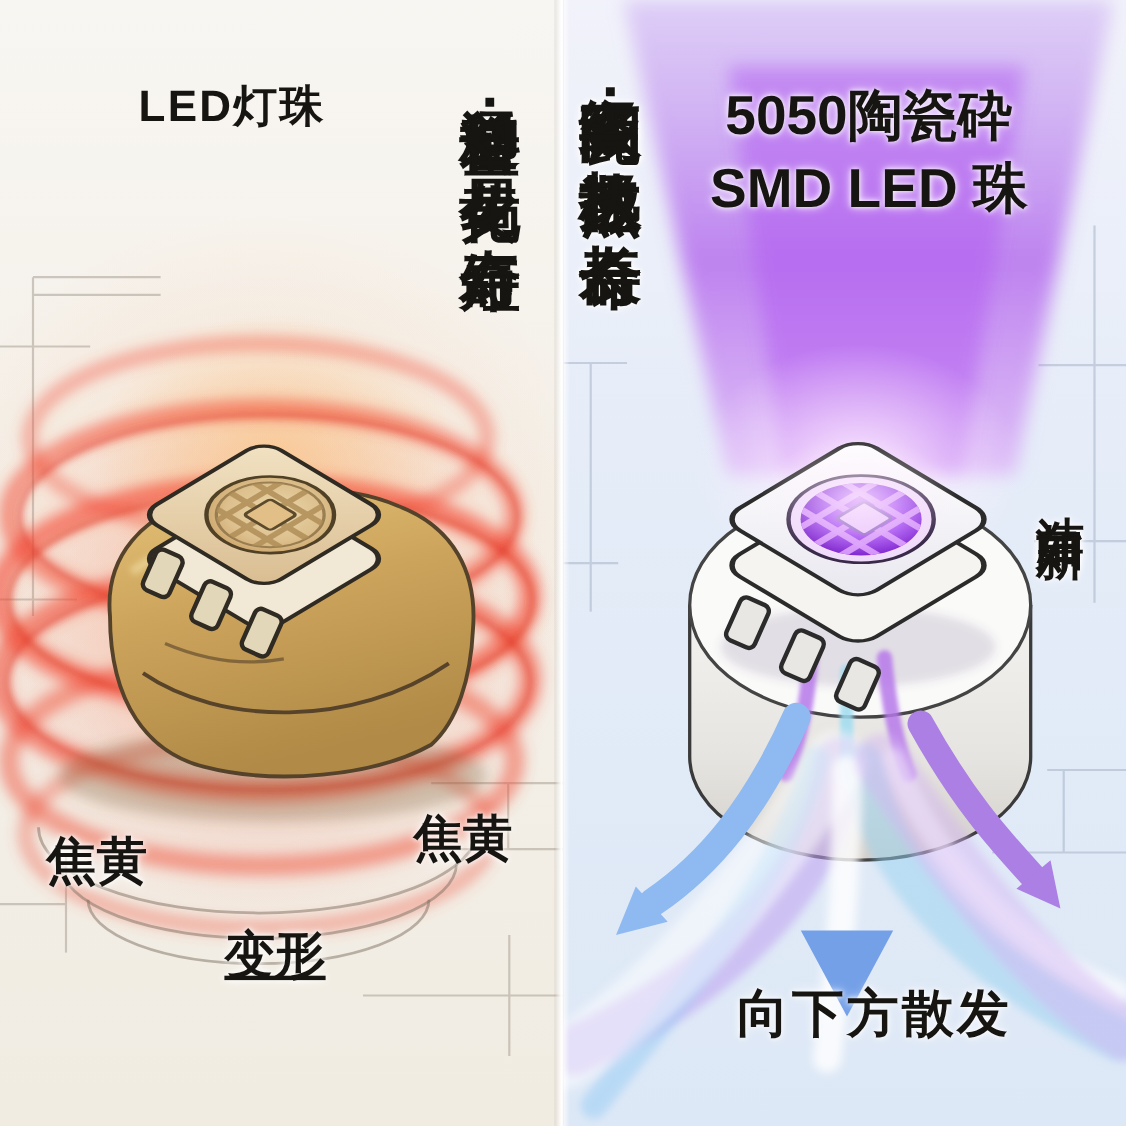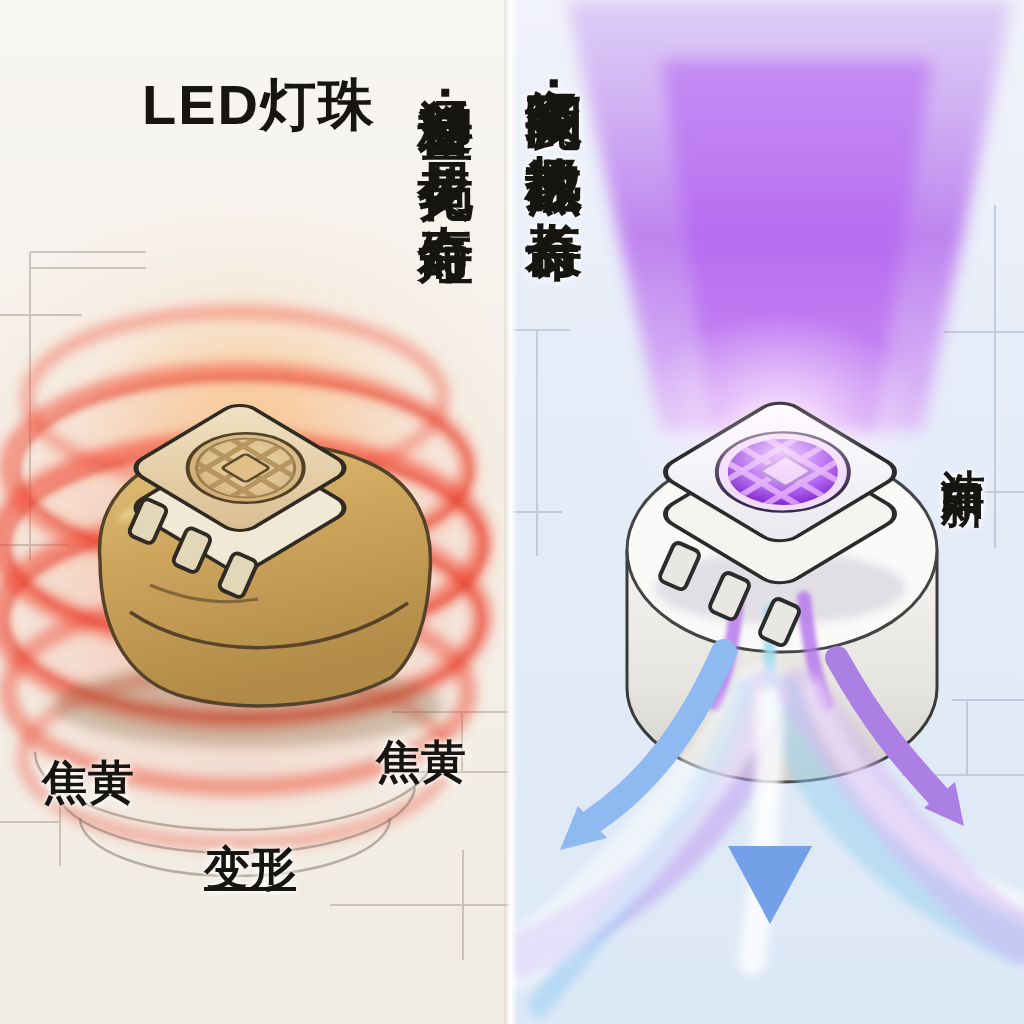--- a/index.html
+++ b/index.html
@@ -20,21 +20,21 @@
     background:linear-gradient(180deg,#f1f2fa 0%,#e4ecf8 45%,#dde8f6 100%);
   }
   .panel svg{position:absolute;left:0;top:0;}
   .divider{
     position:absolute;left:504px;top:0;width:14px;height:1024px;
     background:linear-gradient(90deg,rgba(90,80,70,.10),#ffffff 45%,rgba(255,255,255,0));
   }
   .txt{position:absolute;font-weight:900;line-height:1.05;white-space:nowrap;}
   .vtext{writing-mode:vertical-rl;text-orientation:mixed;letter-spacing:2px;}
   .glow{text-shadow:0 0 5px rgba(255,255,255,.95),0 0 10px rgba(255,255,255,.8);}
-  .title-left{left:142px;top:76px;font-size:56px;letter-spacing:2px;}
+  .title-left{left:126px;top:76px;font-size:40px;letter-spacing:2px;}
   .caption-left{left:416px;top:52px;font-size:56px;}
   .caption-right{left:524px;top:42px;font-size:57px;}
   .title-right{left:600px;top:72px;width:380px;text-align:center;font-size:50px;line-height:1.32;white-space:normal;}
   .label-clean{left:940px;top:434px;font-size:44px;letter-spacing:4px;}
   .label-down{left:670px;top:896px;font-size:47px;letter-spacing:3px;}
   .label-scorch-l{left:42px;top:758px;font-size:46px;}
   .label-scorch-r{left:376px;top:738px;font-size:45px;}
   .label-deform{left:204px;top:844px;font-size:46px;text-decoration:underline;}
 </style>
 </head>
@@ -288,20 +288,25 @@
       </g>
     </svg>
   </div>
 
   <div class="divider"></div>
 
   <div class="txt title-left">LED灯珠</div>
   <div class="txt vtext caption-left">普通塑料：易黄化、寿命短</div>
 
   <div class="txt vtext caption-right glow">高级陶瓷：极速散热、长寿命</div>
+  <div class="txt title-right glow">
+    <div>5050陶瓷砕</div>
+    <div>SMD LED 珠</div>
+  </div>
 
   <div class="txt glow label-scorch-l">焦黄</div>
   <div class="txt glow label-scorch-r">焦黄</div>
   <div class="txt glow label-deform">变形</div>
 
   <div class="txt vtext glow label-clean">洁白如新</div>
+  <div class="txt glow label-down">向下方散发</div>
 
 </div>
 
 </body></html>

